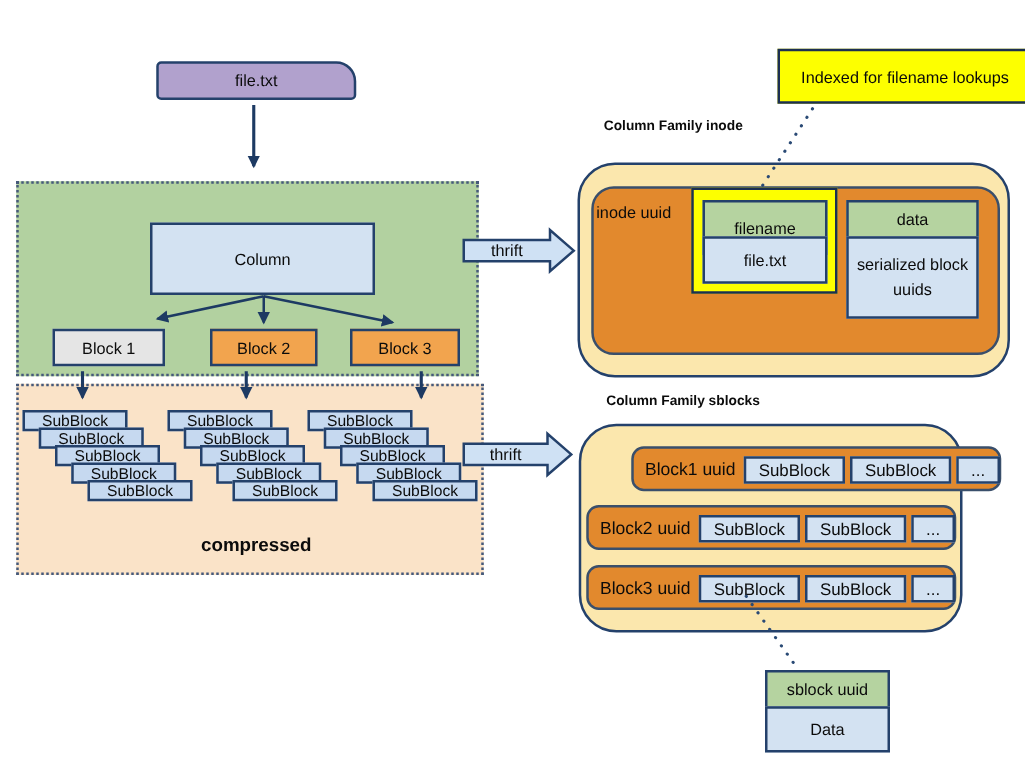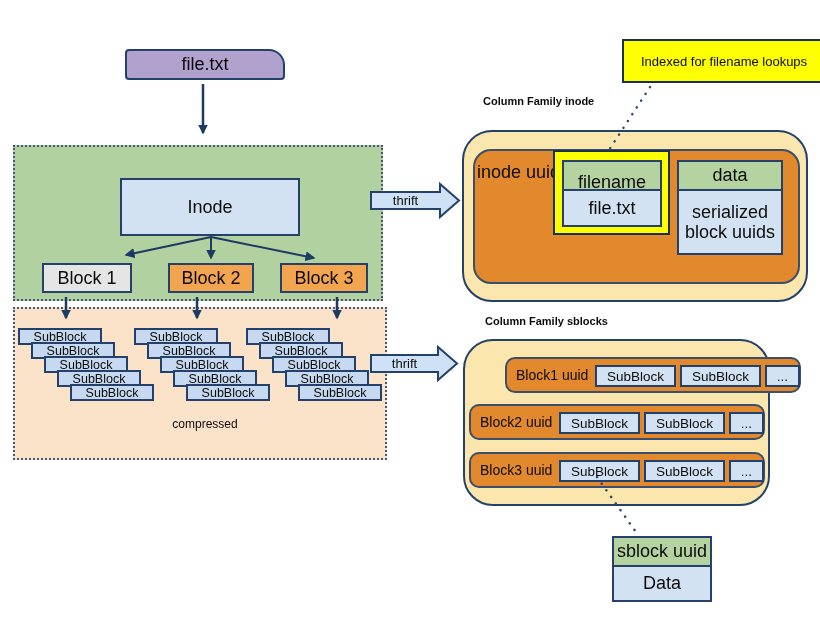--- a/index.html
+++ b/index.html
@@ -5,40 +5,40 @@
   html,body{margin:0;padding:0;}
   body{
     width:820px;height:617px;position:relative;background:#ffffff;
     font-family:"Liberation Sans","DejaVu Sans",sans-serif;color:#0b0b0b;
     overflow:hidden;
   }
   .abs{position:absolute;box-sizing:border-box;}
   .ctr{display:flex;align-items:center;justify-content:center;text-align:center;}
   .navy-border{border:2px solid #24416b;}
   .region{border:2px dotted #46597b;}
-  .lbl{font-size:18px;}
+  .lbl{font-size:13px;}
   .cf-title{font-size:11px;font-weight:bold;white-space:nowrap;}
   .cf-outer{background:#fbe7ad;border:2px solid #24416b;border-radius:30px;}
   .cf-inner{background:#e2892d;border:2px solid #3a4f6b;border-radius:18px;}
   .cf-row{background:#e2892d;border:2px solid #3a4f6b;border-radius:10px;position:absolute;box-sizing:border-box;}
   .cell-green{background:#b5d3a0;}
   .cell-blue{background:#d3e2f2;}
   .subcard{background:#c6d9f0;border:2px solid #24416b;font-size:12.5px;}
   .rowcell{background:#d3e2f2;border:2px solid #24416b;font-size:13.5px;}
   svg{position:absolute;left:0;top:0;z-index:15;pointer-events:none;}
   .toplabel{z-index:16;}
 </style>
 </head>
 <body>
 
 <div class="abs ctr lbl" style="left:125px;top:49px;width:160px;height:31px;background:#b1a1cd;border:2px solid #24416b;border-radius:4px 16px 4px 4px;">file.txt</div>
 
 <div class="abs region" style="left:13px;top:145px;width:370px;height:156px;background:#b2d1a0;"></div>
 
-<div class="abs ctr lbl navy-border" style="left:120px;top:178px;width:180px;height:58px;background:#d3e2f2;z-index:3;">Inode</div>
+<div class="abs ctr lbl navy-border" style="left:120px;top:178px;width:180px;height:58px;background:#d3e2f2;z-index:3;">Column</div>
 
 <div class="abs ctr lbl navy-border" style="left:42px;top:263px;width:90px;height:30px;background:#e5e5e5;z-index:3;">Block 1</div>
 <div class="abs ctr lbl navy-border" style="left:168px;top:263px;width:86px;height:30px;background:#f2a44e;z-index:3;">Block 2</div>
 <div class="abs ctr lbl navy-border" style="left:280px;top:263px;width:88px;height:30px;background:#f2a44e;z-index:3;">Block 3</div>
 
 <div class="abs region" style="left:13px;top:307px;width:374px;height:153px;background:#fae3c8;"></div>
 
 <div class="abs ctr subcard" style="left:18px;top:328px;width:84px;height:17px;z-index:3;">SubBlock</div>
 <div class="abs ctr subcard" style="left:31px;top:342px;width:84px;height:17px;z-index:4;">SubBlock</div>
 <div class="abs ctr subcard" style="left:44px;top:356px;width:84px;height:17px;z-index:5;">SubBlock</div>
@@ -50,21 +50,21 @@
 <div class="abs ctr subcard" style="left:160px;top:356px;width:84px;height:17px;z-index:5;">SubBlock</div>
 <div class="abs ctr subcard" style="left:173px;top:370px;width:84px;height:17px;z-index:6;">SubBlock</div>
 <div class="abs ctr subcard" style="left:186px;top:384px;width:84px;height:17px;z-index:7;">SubBlock</div>
 
 <div class="abs ctr subcard" style="left:246px;top:328px;width:84px;height:17px;z-index:3;">SubBlock</div>
 <div class="abs ctr subcard" style="left:259px;top:342px;width:84px;height:17px;z-index:4;">SubBlock</div>
 <div class="abs ctr subcard" style="left:272px;top:356px;width:84px;height:17px;z-index:5;">SubBlock</div>
 <div class="abs ctr subcard" style="left:285px;top:370px;width:84px;height:17px;z-index:6;">SubBlock</div>
 <div class="abs ctr subcard" style="left:298px;top:384px;width:84px;height:17px;z-index:7;">SubBlock</div>
 
-<div class="abs ctr" style="left:150px;top:416px;width:110px;height:16px;font-size:12px;font-weight:400;">compressed</div>
+<div class="abs ctr" style="left:150px;top:428px;width:110px;height:16px;font-size:15px;font-weight:700;">compressed</div>
 
 <div class="abs ctr toplabel" style="left:371px;top:191px;width:69px;height:18px;font-size:13px;">thrift</div>
 <div class="abs ctr toplabel" style="left:371px;top:354px;width:67px;height:18px;font-size:13px;">thrift</div>
 
 <div class="abs ctr" style="left:622px;top:39px;width:204px;height:44px;background:#fdff00;border:2px solid #1b2f52;font-size:13px;padding:0 14px;z-index:3;">Indexed for filename lookups</div>
 
 <div class="abs cf-title" style="left:483px;top:95px;">Column Family inode</div>
 
 <div class="abs cf-outer" style="left:462px;top:130px;width:346px;height:172px;"></div>
 <div class="abs cf-inner" style="left:473px;top:149px;width:327px;height:135px;"></div>

